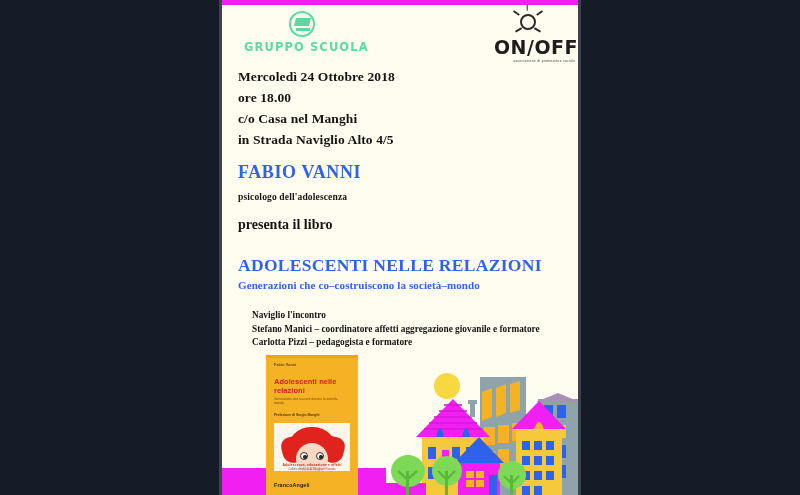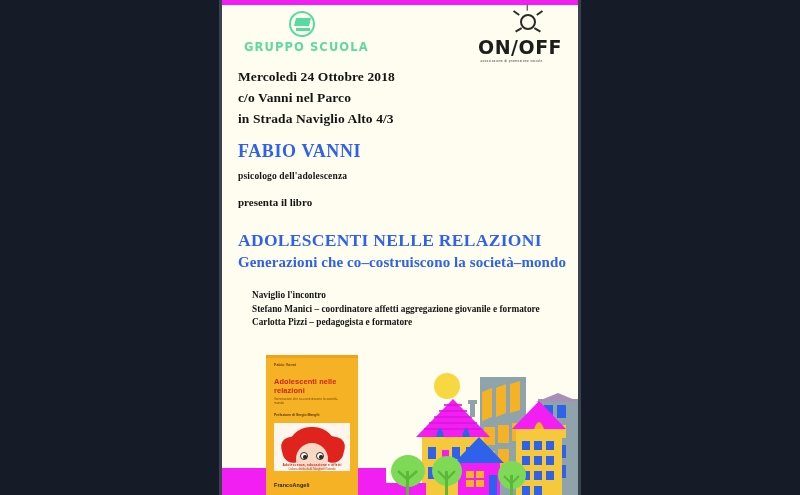--- a/index.html
+++ b/index.html
@@ -40,21 +40,21 @@
     position: absolute; left: 0; top: 0;
     width: 100%; height: 5px;
     background: #f21ff2;
   }
 
   
   #logos {
     position: absolute; left: 0; top: 5px;
     width: 100%; height: 58px;
   }
-  .logo { position: absolute; text-align: left; }
+  .logo { position: absolute; text-align: right; }
   #logo-gruppo { left: 22px; top: 6px; width: 116px; }
   #logo-onoff  { right: 0; top: 2px; width: 100px; }
 
   .gs-mark {
     width: 26px; height: 26px; margin: 0 auto 3px auto;
     border: 2px solid #57dba0; border-radius: 50%;
     position: relative; overflow: hidden;
   }
   .gs-mark::before {
     content: ""; position: absolute; left: 4px; top: 5px;
@@ -113,31 +113,31 @@
     letter-spacing: 0.6px;
     color: #2f62ea;
   }
   #speaker-role {
     margin-top: 9px;
     font-size: 9.5px; font-weight: 700;
     letter-spacing: 0.15px; color: #141414;
   }
   #presents {
     margin-top: 15px;
-    font-size: 11px; font-weight: 700;
+    font-size: 14px; font-weight: 700;
   }
   #book-title {
     margin-top: 22px;
     font-size: 17.5px; font-weight: 700;
     letter-spacing: 0.3px; color: #2f62ea;
     white-space: nowrap;
   }
   #book-subtitle {
     margin-top: 3px;
-    font-size: 15px; font-weight: 700;
+    font-size: 11px; font-weight: 700;
     letter-spacing: 0.1px; color: #2f62ea;
     white-space: nowrap;
   }
   #moderators {
     margin-top: 18px;
     font-size: 9.3px; font-weight: 700;
     line-height: 13.5px; color: #141414;
     padding: 0 14px;
   }
 
@@ -263,22 +263,23 @@
           <div class="spark" style="right:2px; top:22px; transform:rotate(30deg);"></div>
           <div class="spark" style="left:11px; top:0px;  transform:rotate(90deg); height:1.4px; width:6px;"></div>
         </div>
         <div id="oo-label">ON/OFF</div>
         <div id="oo-sub">associazione di promozione sociale</div>
       </div>
     </div>
 
     <div id="body-text">
       <div class="when">Mercoledì 24 Ottobre 2018</div>
-      <div class="when">c/o Vanni nel Parco</div>
-      <div class="when">in Strada Naviglio Alto 4/3</div>
+      <div class="when">ore 18.00</div>
+      <div class="when">c/o Casa nel Manghi</div>
+      <div class="when">in Strada Naviglio Alto 4/5</div>
 
       <div id="speaker-name">FABIO VANNI</div>
       <div id="speaker-role">psicologo dell'adolescenza</div>
       <div id="presents">presenta il libro</div>
 
       <div id="book-title">ADOLESCENTI NELLE RELAZIONI</div>
       <div id="book-subtitle">Generazioni che co–costruiscono la società–mondo</div>
 
       <div id="moderators">
         <div>Naviglio l'incontro</div>

